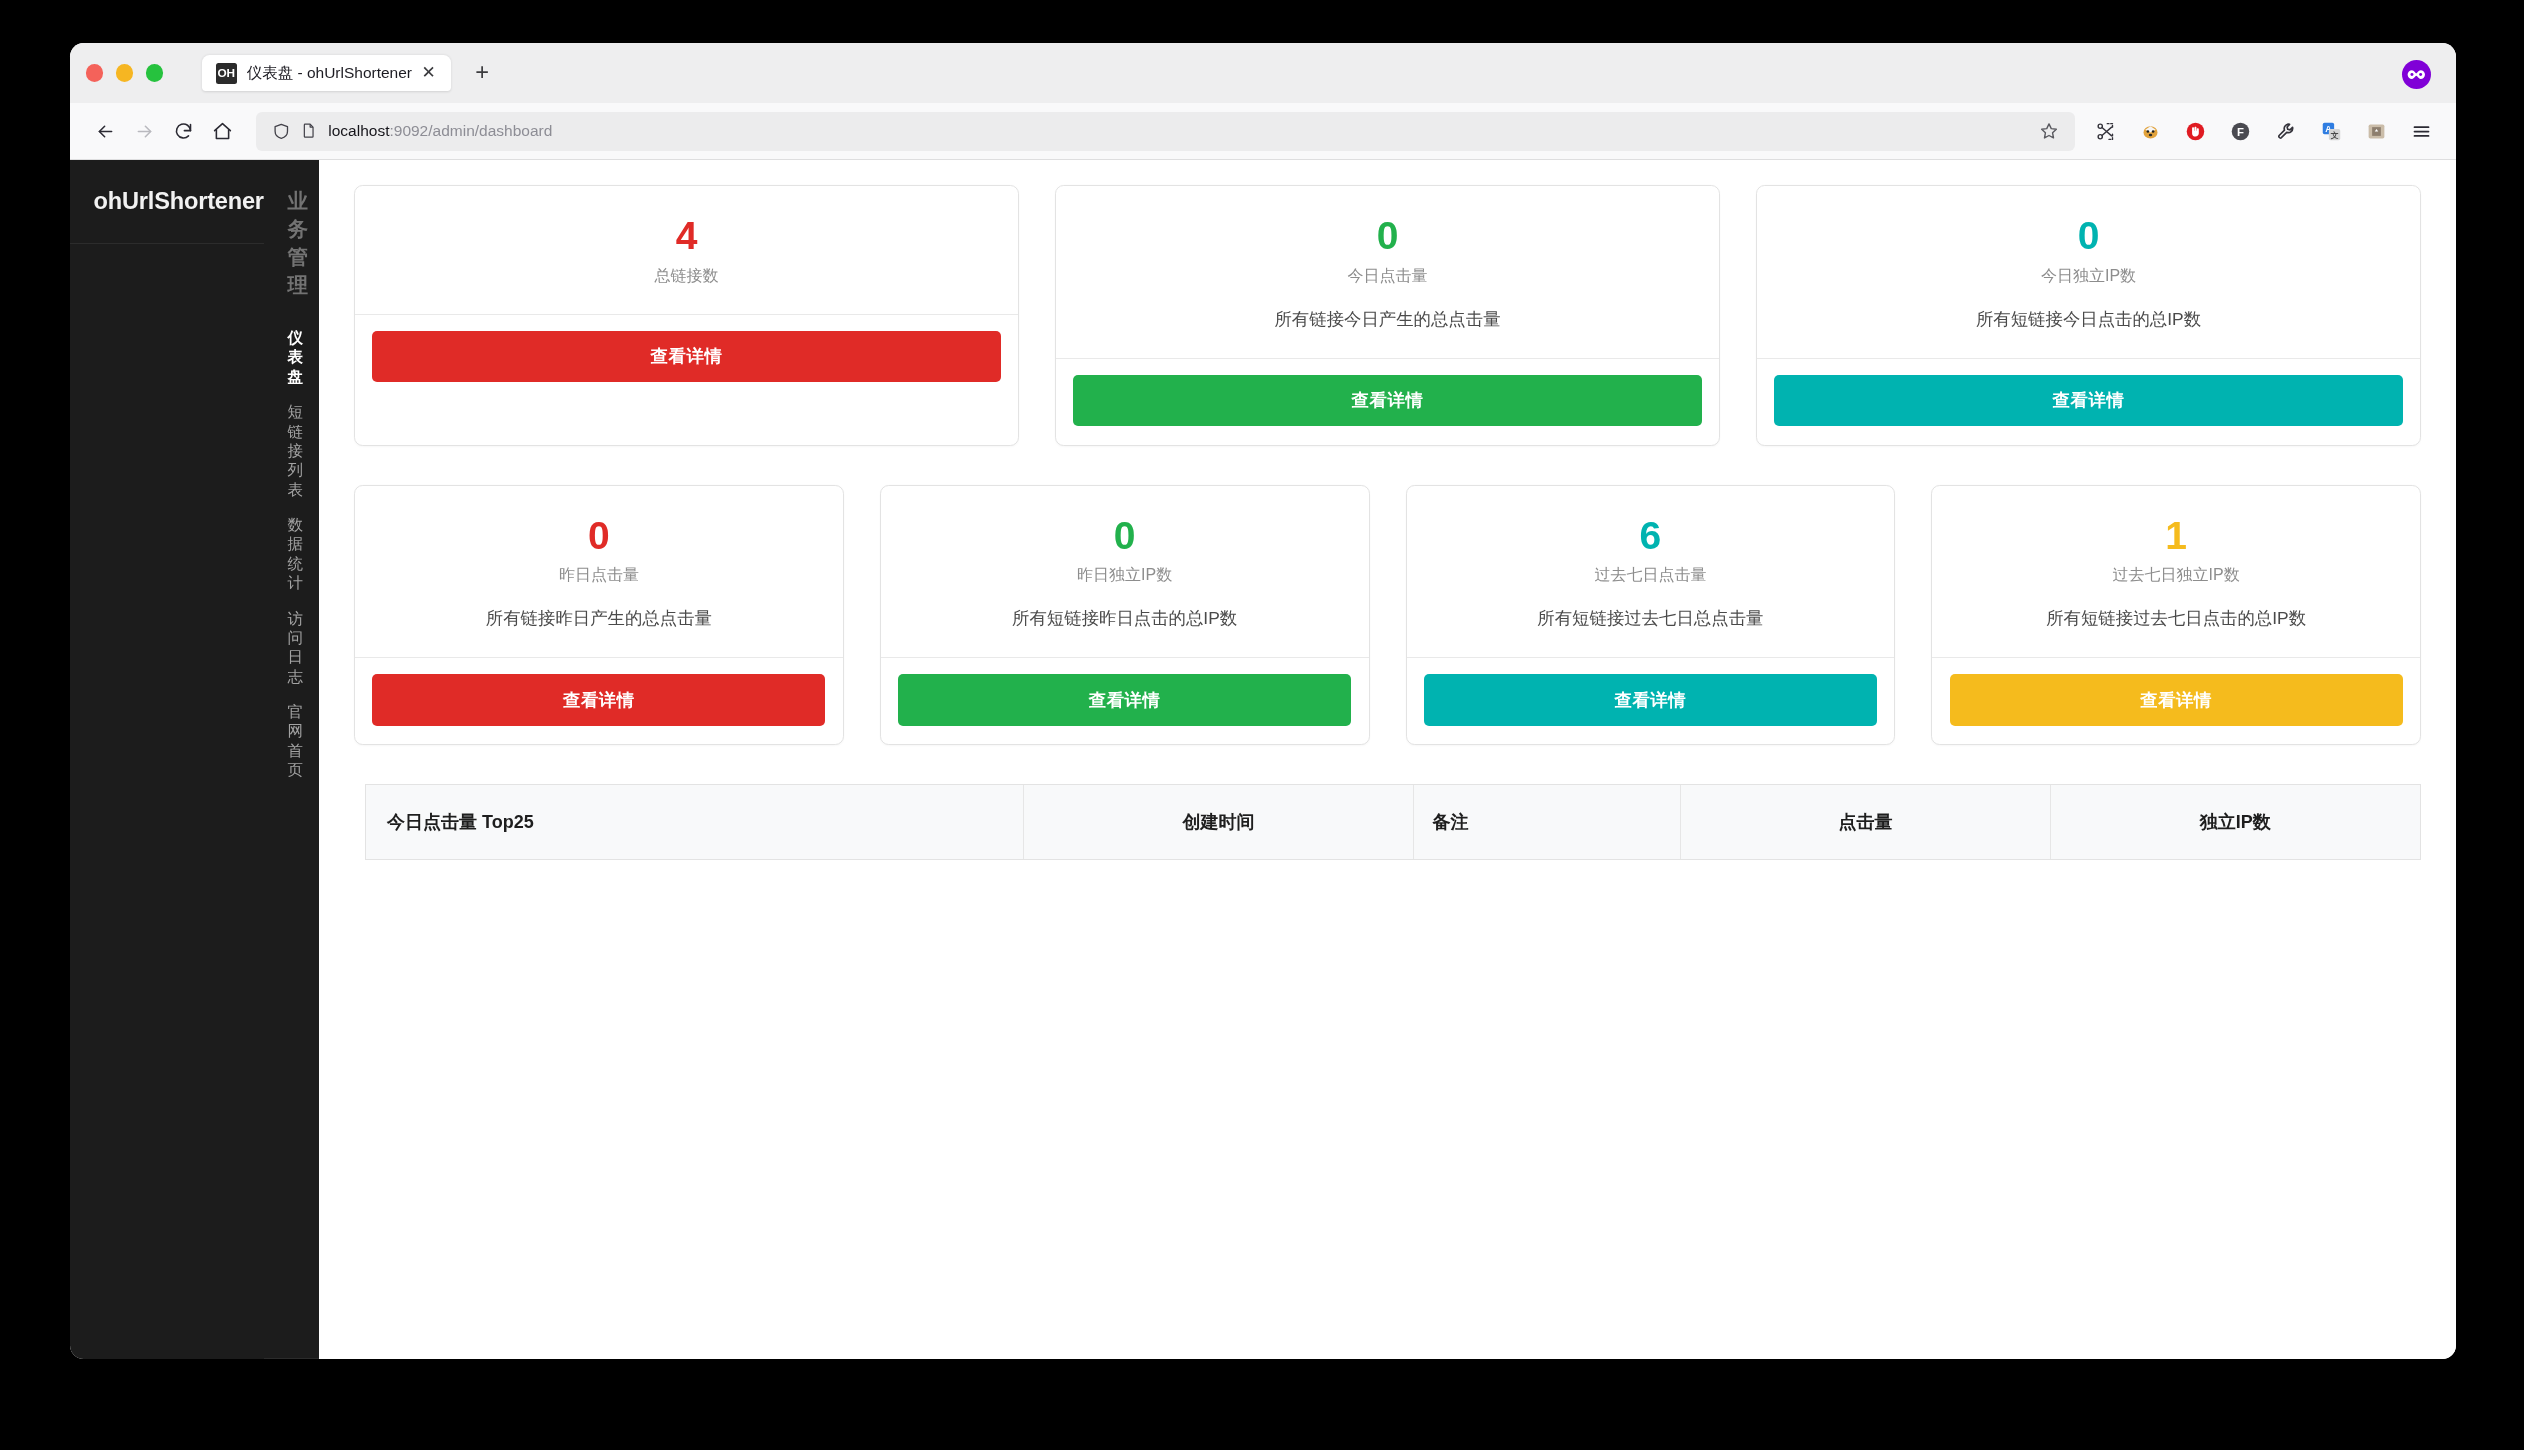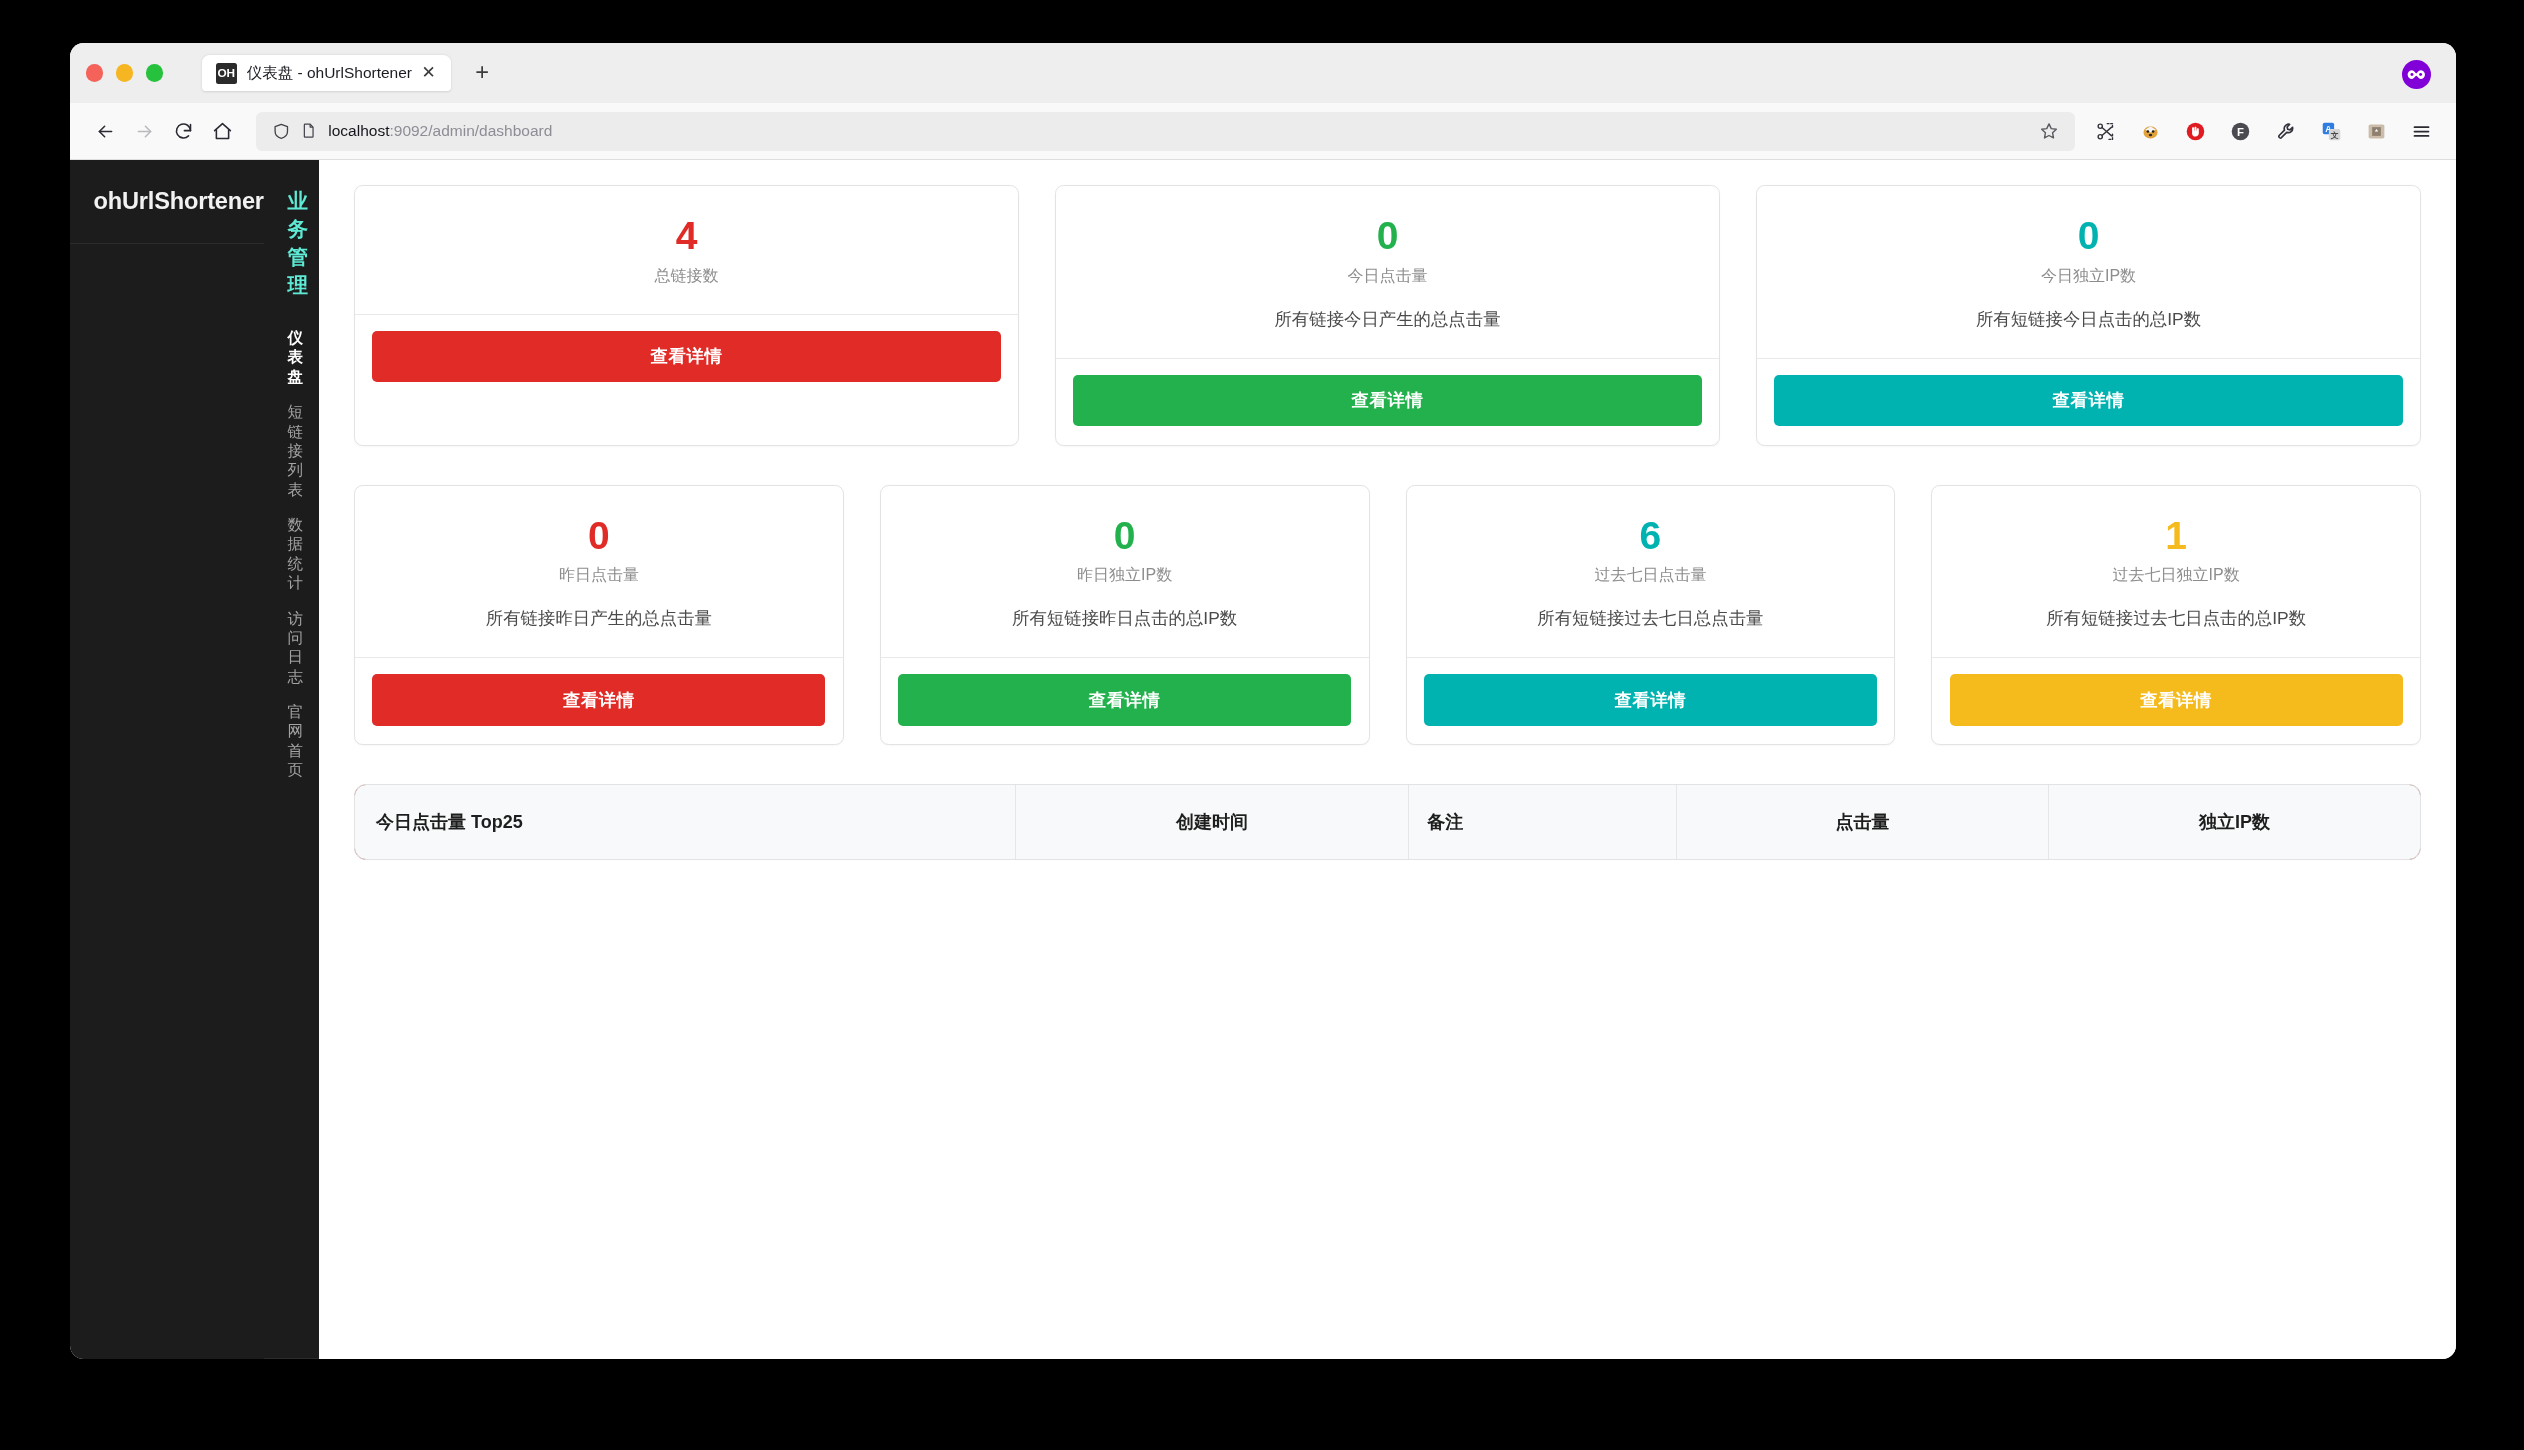--- a/index.html
+++ b/index.html
@@ -134,21 +134,21 @@
     height: 84px;
     display: flex; align-items: center;
     padding-left: 23.6px;
     font-size: 23.6px; font-weight: 700;
     letter-spacing: -0.2px;
     border-bottom: 1.2px solid #2c2c2c;
     color: #f2f2f2;
   }
   .nav-section { padding: 27px 0 22.4px 0; border-bottom: 1.2px solid #2c2c2c; }
   .nav-heading {
-    font-size: 20.5px; font-weight: 700; color: #5eead4;
+    font-size: 20.5px; font-weight: 700; color: #737373;
     padding: 0 23.6px; margin-bottom: 21px;
   }
   .nav-item {
     font-size: 15.5px; color: #a3a3a3;
     padding: 8px 23.6px;
     line-height: 1.25;
   }
   .nav-item.active { color: #ffffff; font-weight: 700; }
   .nav-logout { padding: 30px 23.6px 0 23.6px; }
   .nav-logout .nav-item { padding: 0; color: #e9e9e9; font-weight: 700; font-size: 17px; }
@@ -191,23 +191,24 @@
     font-family: inherit;
     font-size: 17.4px; font-weight: 700;
     color: #ffffff;
     letter-spacing: 0.6px;
     cursor: pointer;
   }
 
   
   .table-wrap {
     border: 1.2px solid #e3e3e3;
-    border-radius: 12px;
+    border-radius: 0;
     overflow: hidden;
     background: #7f1d1d;
+    margin-left: 11px;
   }
   table.toptable { width: 100%; border-collapse: collapse; table-layout: fixed; }
   table.toptable th {
     background: #f8f9fa;
     font-size: 18px; font-weight: 700;
     color: #1e1e1e;
     padding: 25px 18.6px;
     border-left: 1.2px solid #e6e6e6;
     vertical-align: middle;
   }

